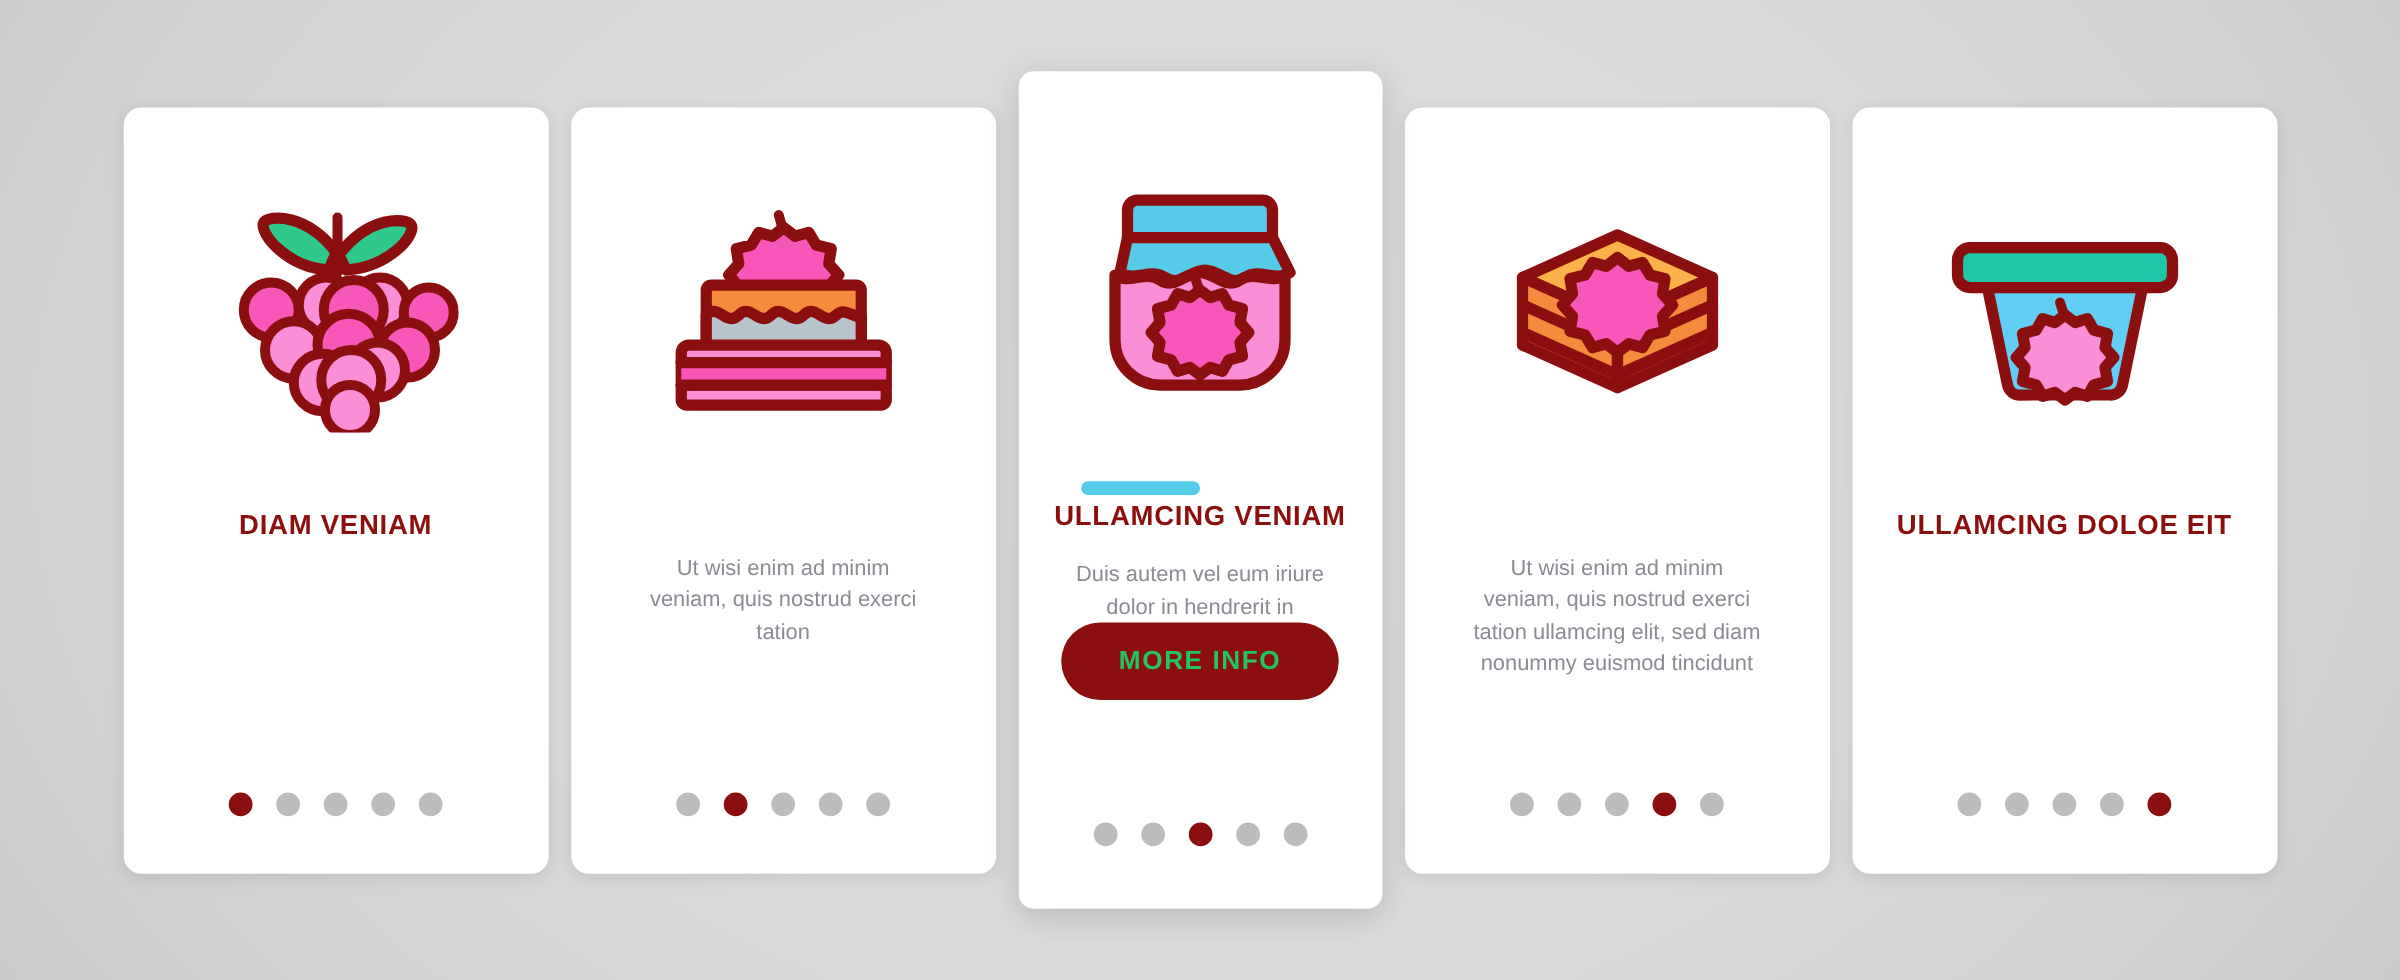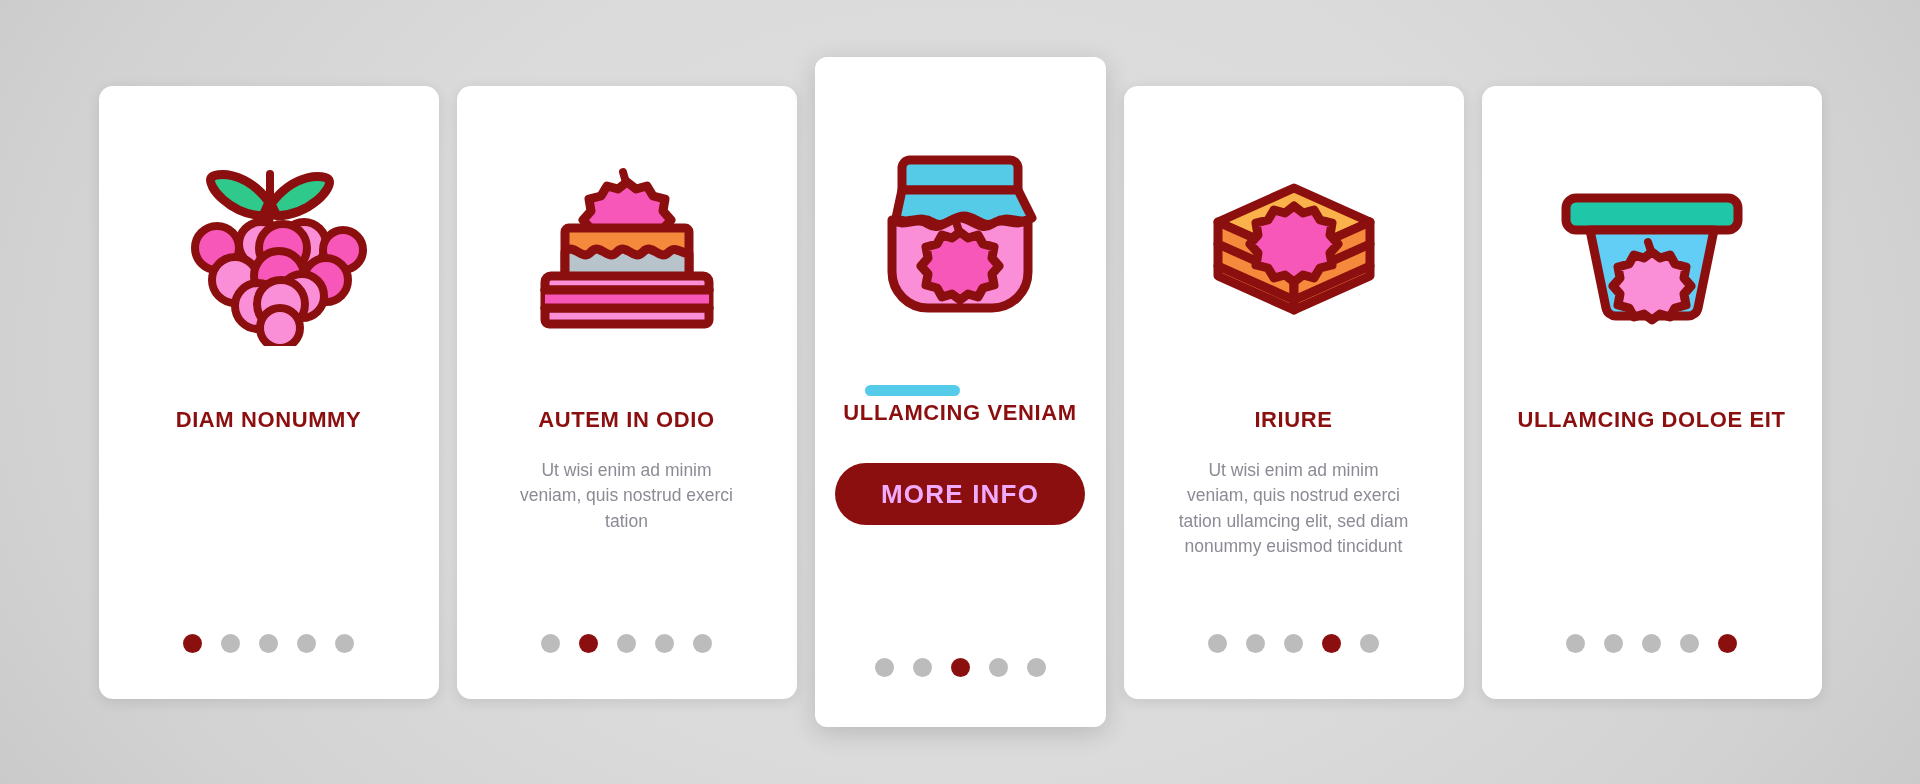--- a/index.html
+++ b/index.html
@@ -113,28 +113,27 @@
     max-width: 252px;
     white-space: pre-line;
   }
   .card.featured .card-body {
     margin-top: 22px;
     max-width: 238px;
   }
 
   
   .cta {
-    margin-top: 38px;
     background: #8c0f0f;
-    color: #f0abfc;
+    color: #22c55e;
     border: none;
     border-radius: 34px;
     padding: 0 46px;
     height: 62px;
-    font-size: 26px;
+    font-size: 21px;
     font-weight: bold;
     letter-spacing: 1.2px;
     font-family: "Liberation Sans", sans-serif;
     cursor: pointer;
   }
 
   
   .dots {
     position: absolute;
     bottom: 46px;
@@ -178,21 +177,21 @@
             <circle cx="155" cy="124" r="22" fill="#f757b8"></circle>
             <circle cx="108" cy="120" r="25" fill="#f757b8"></circle>
             <circle cx="131" cy="140" r="22" fill="#fa8fd8"></circle>
             <circle cx="87" cy="150" r="23" fill="#fa8fd8"></circle>
             <circle cx="110" cy="148" r="24" fill="#fa8fd8"></circle>
             <circle cx="109" cy="172" r="20" fill="#fa8fd8"></circle>
           </g>
         </svg>
       </div>
       <div class="title-block">
-        <div class="card-title">DIAM NONUMMY</div>
+        <div class="card-title">DIAM VENIAM</div>
       </div>
       <div class="dots">
         <span class="dot active"></span>
         <span class="dot"></span>
         <span class="dot"></span>
         <span class="dot"></span>
         <span class="dot"></span>
       </div>
     </div>
 
@@ -206,23 +205,20 @@
             <path d="M36 96 c 10 -10 16 10 26 0 c 10 -10 16 10 26 0 c 10 -10 16 10 26 0 c 10 -10 16 10 26 0 c 6 -6 10 0 20 2 v 24 h-124z" fill="#b8c4cc"></path>
             <path d="M22 120 h152 a6 6 0 0 1 6 6 v38 a4 4 0 0 1 -4 4 h-156 a4 4 0 0 1 -4 -4 v-38 a6 6 0 0 1 6 -6z" fill="#fa8fd8"></path>
             <path d="M16 134 h164" fill="none" stroke-width="9"></path>
             <path d="M16 152 h164" fill="none" stroke-width="9"></path>
             <path d="M16 134 h164 v18 h-164z" fill="#f757b8" stroke="none"></path>
             <path d="M16 134 h164" fill="none" stroke="#8c0f0f" stroke-width="9"></path>
             <path d="M16 152 h164" fill="none" stroke="#8c0f0f" stroke-width="9"></path>
           </g>
         </svg>
       </div>
-      <div class="title-block">
-        <div class="card-title">AUTEM IN ODIO</div>
-      </div>
       <div class="card-body">Ut wisi enim ad minim
 veniam, quis nostrud exerci
 tation</div>
       <div class="dots">
         <span class="dot"></span>
         <span class="dot active"></span>
         <span class="dot"></span>
         <span class="dot"></span>
         <span class="dot"></span>
       </div>
@@ -237,20 +233,22 @@
             <path d="M30 82 c 12 8 24 -4 36 4 c 12 8 20 -6 32 -6 c 12 0 20 14 32 6 c 12 -8 24 4 36 -4 v 52 a 36 36 0 0 1 -36 36 h-64 a 36 36 0 0 1 -36 -36z" fill="#fa8fd8"></path>
             <path d="M98 96 L 94 84" fill="none" stroke-width="8"></path>
             <path d="M98 94 l8 6 10 -3 5 9 11 3 -2 11 7 8 -7 8 2 11 -11 3 -5 9 -10 -3 -8 6 -8 -6 -10 3 -5 -9 -11 -3 2 -11 -7 -8 7 -8 -2 -11 11 -3 5 -9 10 3z" fill="#f757b8"></path>
           </g>
         </svg>
       </div>
       <div class="title-block">
         <span class="accent-bar"></span>
         <div class="card-title">ULLAMCING VENIAM</div>
       </div>
+      <div class="card-body">Duis autem vel eum iriure
+dolor in hendrerit in</div>
       <button class="cta">MORE INFO</button>
       <div class="dots">
         <span class="dot"></span>
         <span class="dot"></span>
         <span class="dot active"></span>
         <span class="dot"></span>
         <span class="dot"></span>
       </div>
     </div>
 
@@ -261,23 +259,20 @@
             <path d="M98 54 L 94 38" fill="none" stroke-width="8"></path>
             <path d="M22 66 L 98 32 L 174 66 L 98 100z" fill="#fbb24a"></path>
             <path d="M22 66 v 54 L 98 154 v -54z" fill="#f58a3c"></path>
             <path d="M174 66 v 54 L 98 154 v -54z" fill="#f58a3c"></path>
             <path d="M22 88 L 98 122 L 174 88" fill="none"></path>
             <path d="M22 110 L 98 144 L 174 110" fill="none"></path>
             <path d="M98 50 l9 7 11 -3 6 10 12 3 -2 12 8 9 -8 9 2 12 -12 3 -6 10 -11 -3 -9 7 -9 -7 -11 3 -6 -10 -12 -3 2 -12 -8 -9 8 -9 -2 -12 12 -3 6 -10 11 3z" fill="#f757b8"></path>
           </g>
         </svg>
       </div>
-      <div class="title-block">
-        <div class="card-title">IRIURE</div>
-      </div>
       <div class="card-body">Ut wisi enim ad minim
 veniam, quis nostrud exerci
 tation ullamcing elit, sed diam
 nonummy euismod tincidunt</div>
       <div class="dots">
         <span class="dot"></span>
         <span class="dot"></span>
         <span class="dot"></span>
         <span class="dot active"></span>
         <span class="dot"></span>

